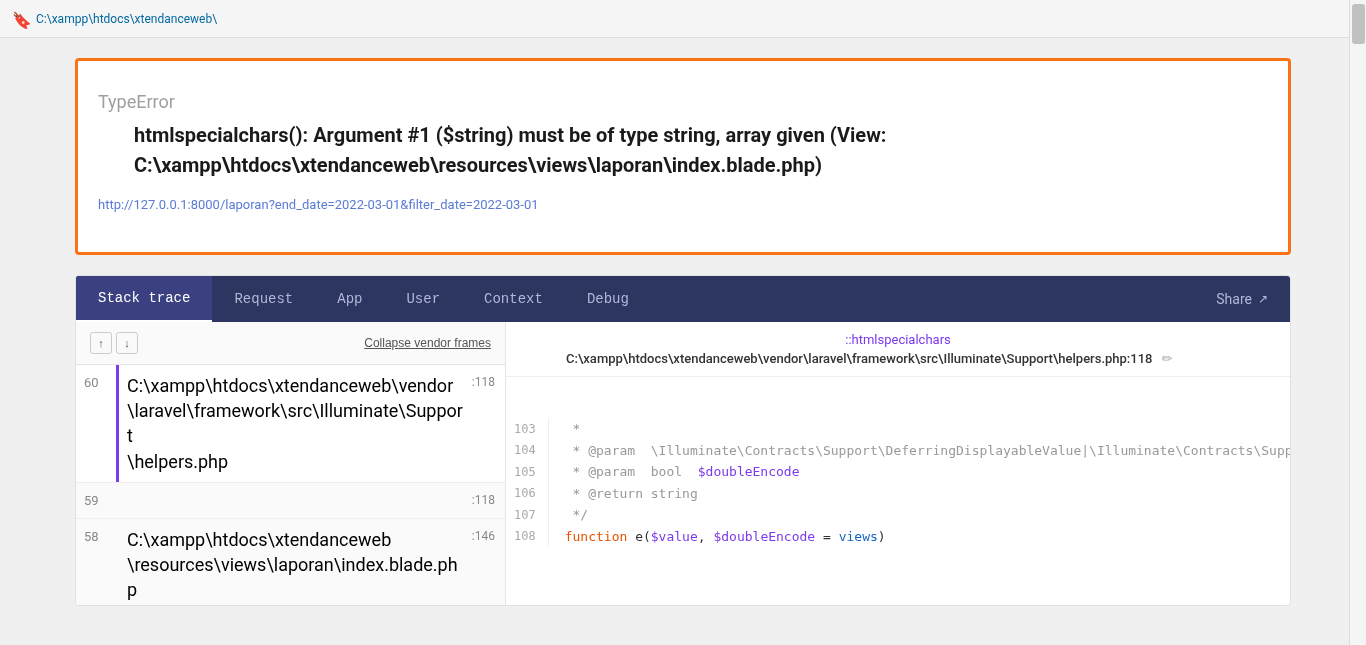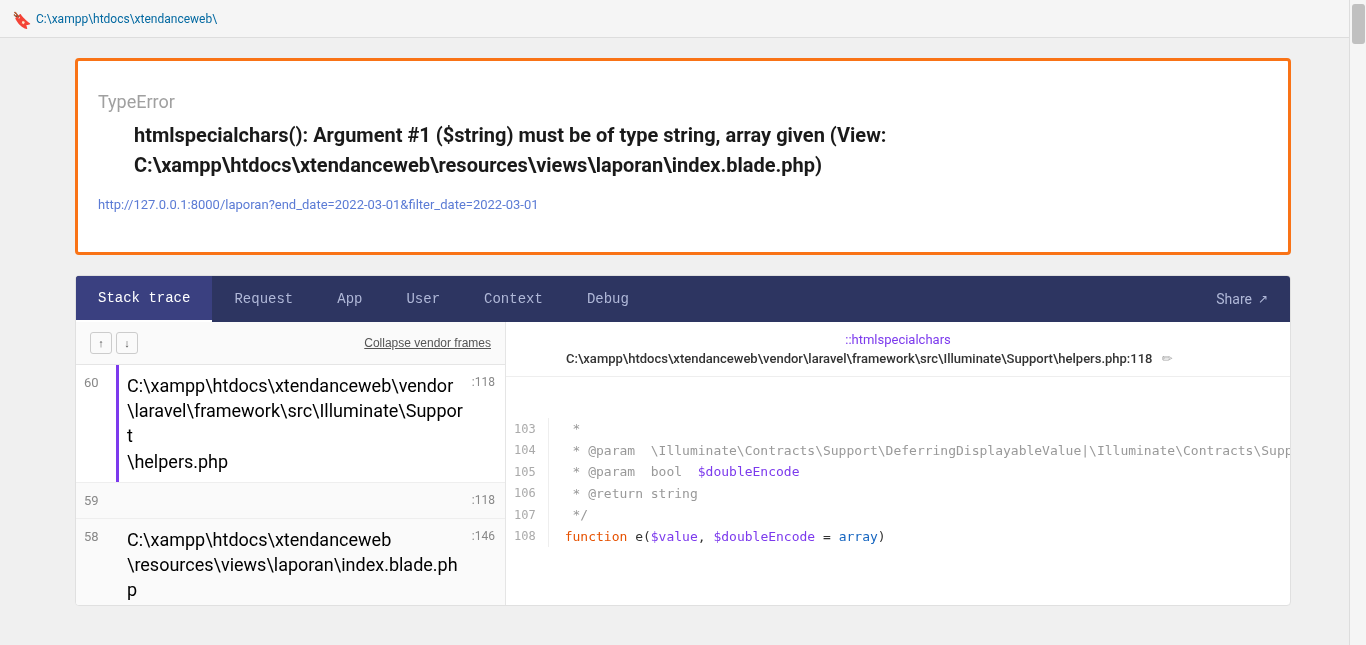--- a/index.html
+++ b/index.html
@@ -421,21 +421,21 @@
               <tr>
                 <td class="line-num">106</td>
                 <td class="line-code"><span class="comment"> * @return string</span></td>
               </tr>
               <tr>
                 <td class="line-num">107</td>
                 <td class="line-code"><span class="comment"> */</span></td>
               </tr>
               <tr>
                 <td class="line-num">108</td>
-                <td class="line-code"><span class="kw-orange">function</span> e(<span class="kw-purple">$value</span>, <span class="kw-purple">$doubleEncode</span> = <span class="kw-blue">array</span>)</td>
+                <td class="line-code"><span class="kw-orange">function</span> e(<span class="kw-purple">$value</span>, <span class="kw-purple">$doubleEncode</span> = <span class="kw-blue">views</span>)</td>
               </tr>
             </tbody>
           </table>
         </div>
       </div>
 
     </div>
   </div>
 
 </div>

